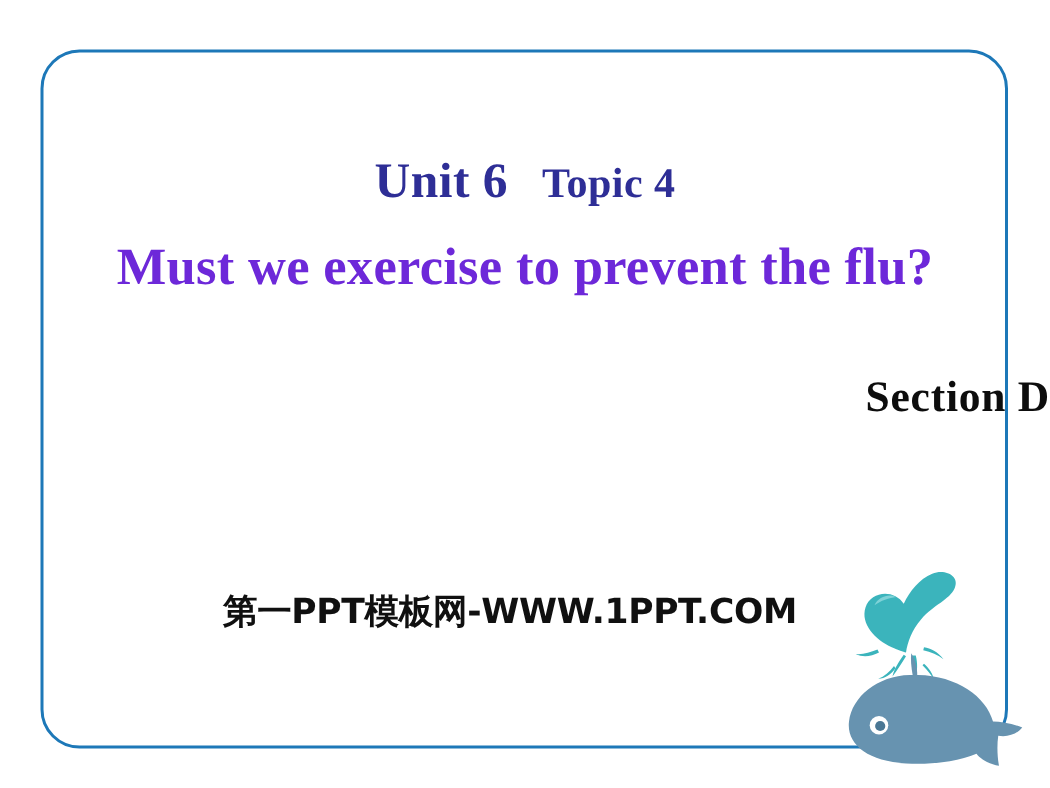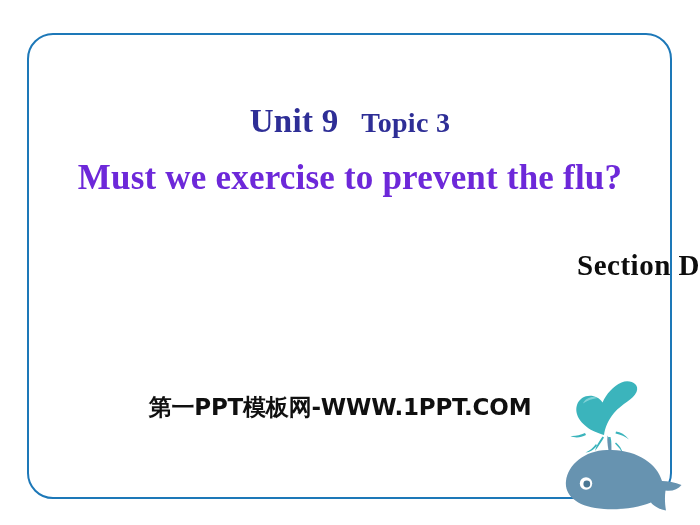--- a/index.html
+++ b/index.html
@@ -118,23 +118,23 @@
 </head>
 <body>
 
 <div id="slide">
 
   <div id="frame"></div>
 
   <div id="headings">
 
     <div id="line-unit-topic">
-      <span class="unit">Unit 9</span>
+      <span class="unit">Unit 6</span>
       <span class="gap"></span>
-      <span class="topic">Topic 3</span>
+      <span class="topic">Topic 4</span>
     </div>
 
     <div id="line-question">Must we exercise to prevent the flu?</div>
 
     <div id="line-section">Section D</div>
 
   </div>
 
   <div id="watermark">第一PPT模板网-WWW.1PPT.COM</div>
 

